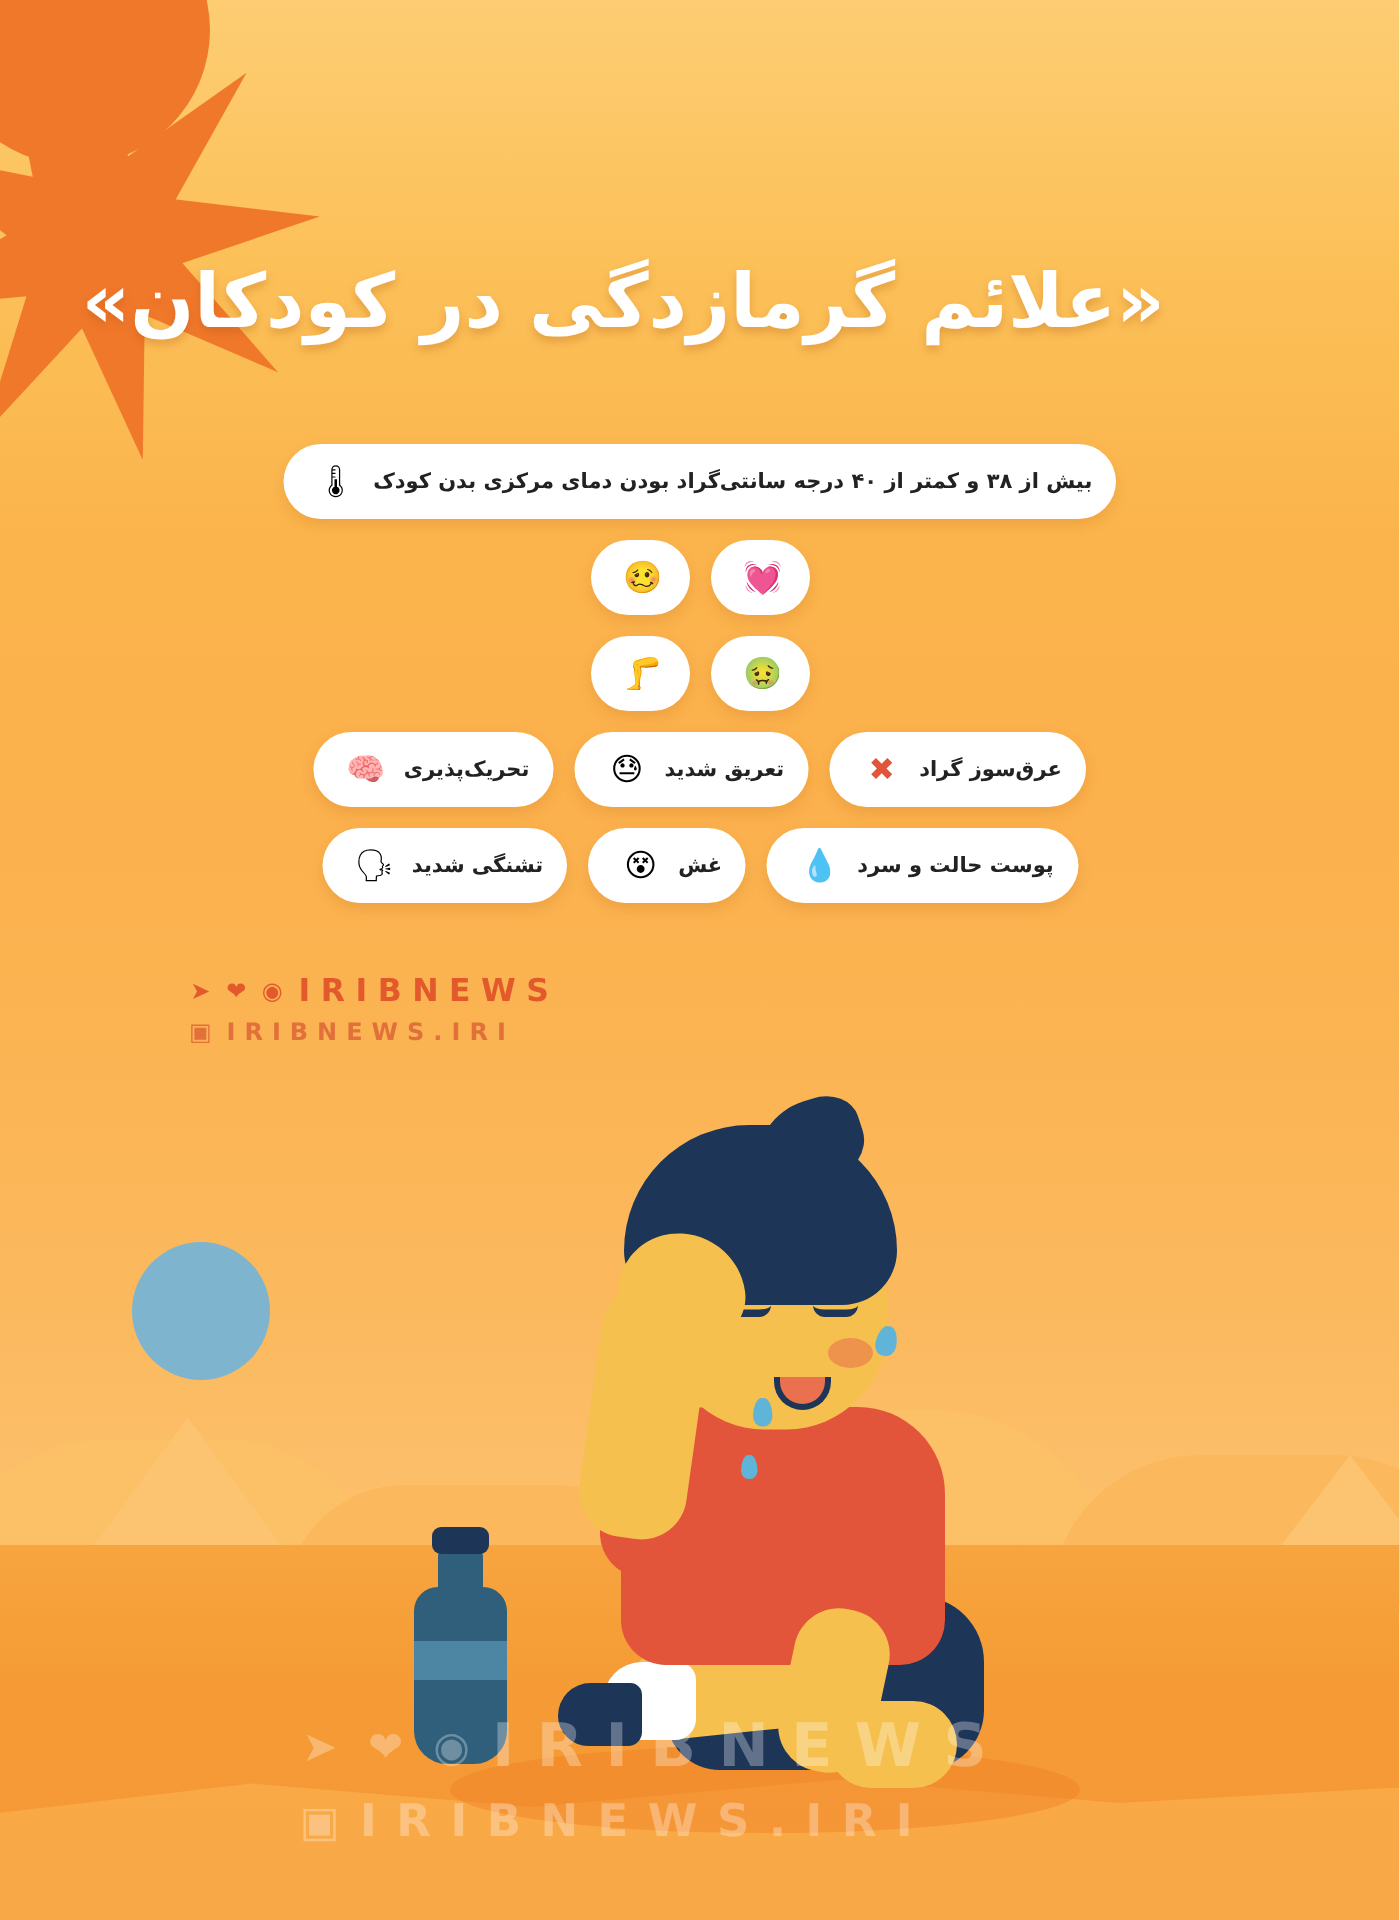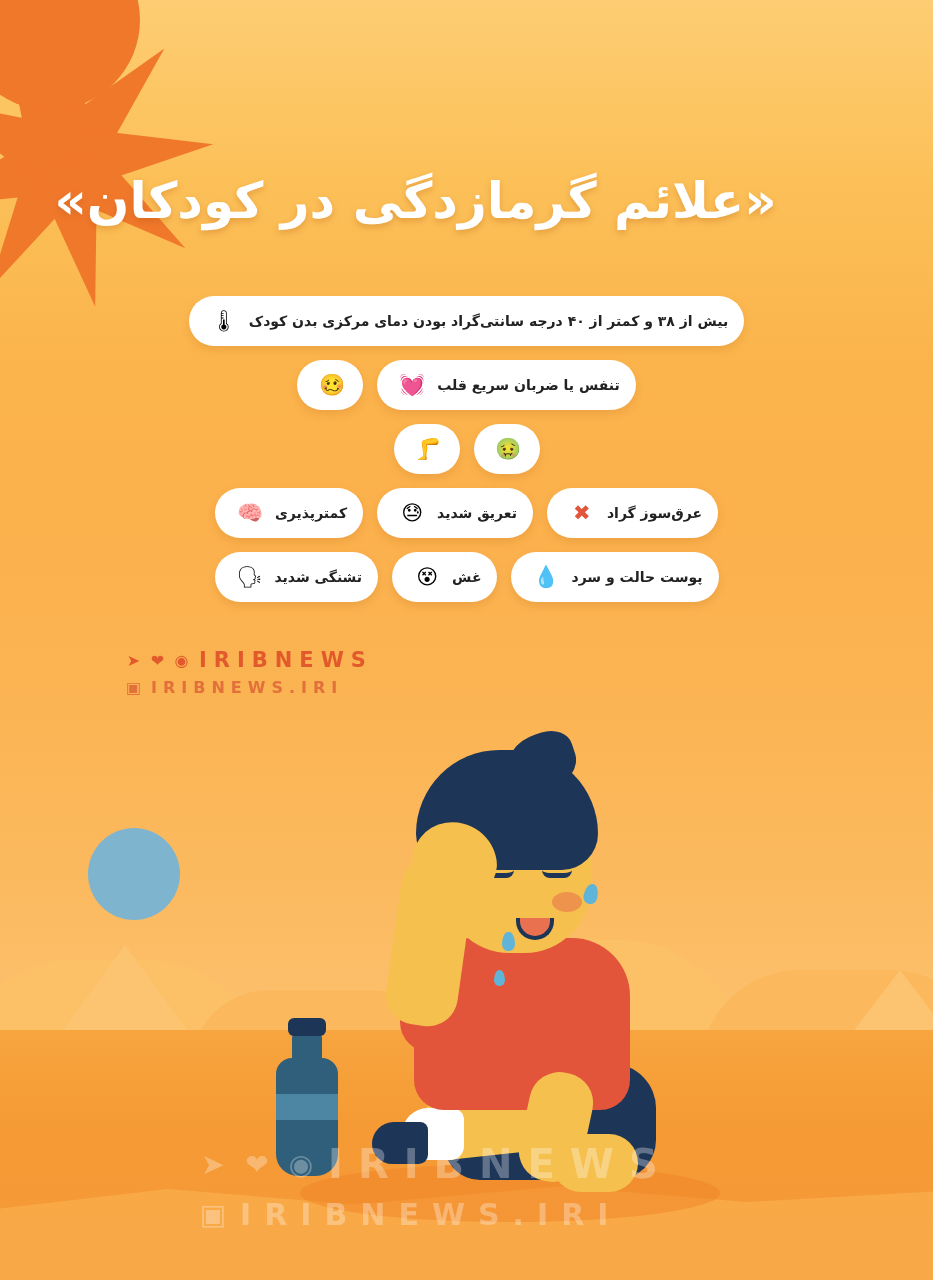--- a/index.html
+++ b/index.html
@@ -186,37 +186,36 @@
         <span class="pill-text">بیش از ۳۸ و کمتر از ۴۰ درجه سانتی‌گراد بودن دمای مرکزی بدن کودک</span>
       </div>
     </div>
 
     <div class="row">
       <div class="pill">
         <span class="pill-icon">🥴</span>
       </div>
       <div class="pill">
         <span class="pill-icon">💓</span>
-        <span class="pill-text">تنفس یا ضربان سریع قلب</span>
       </div>
     </div>
 
     <div class="row">
       <div class="pill">
         <span class="pill-icon">🦵</span>
       </div>
       <div class="pill">
         <span class="pill-icon">🤢</span>
       </div>
     </div>
 
     <div class="row">
       <div class="pill">
         <span class="pill-icon">🧠</span>
-        <span class="pill-text">کمتر‌پذیری</span>
+        <span class="pill-text">تحریک‌پذیری</span>
       </div>
       <div class="pill">
         <span class="pill-icon">😓</span>
         <span class="pill-text">تعریق شدید</span>
       </div>
       <div class="pill">
         <span class="pill-icon" style="color:#e2553a;">✖</span>
         <span class="pill-text">عرق‌سوز گراد</span>
       </div>
     </div>

